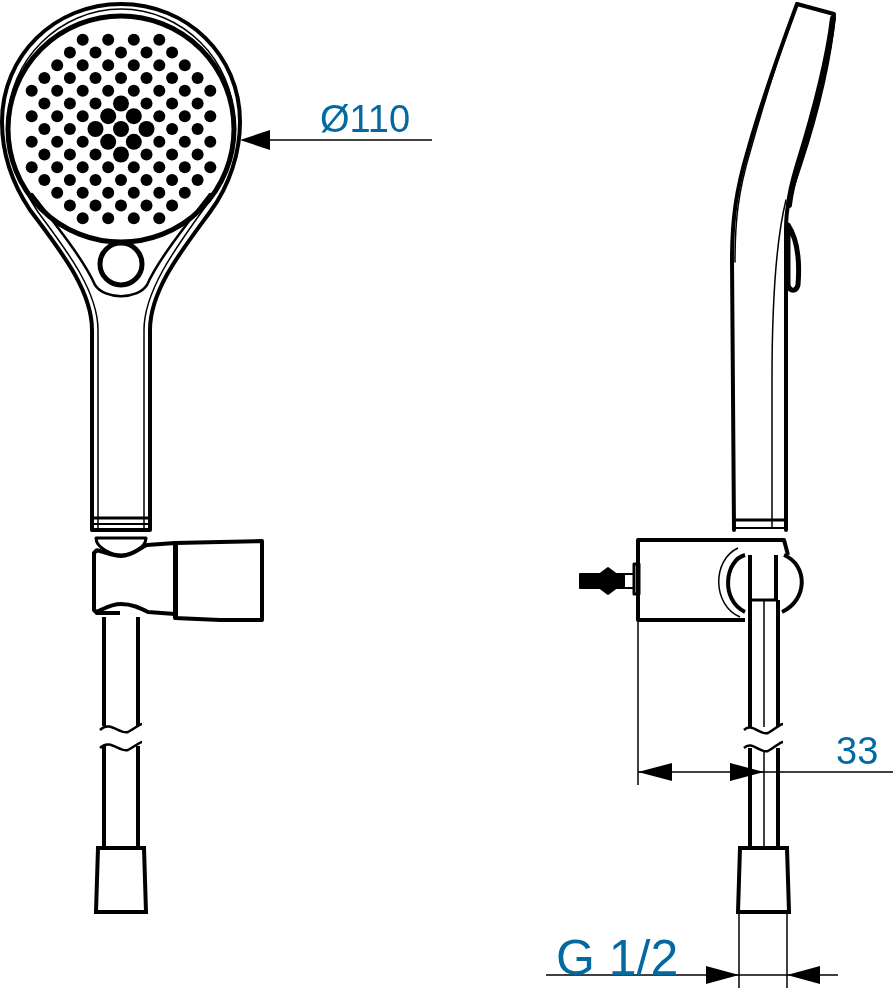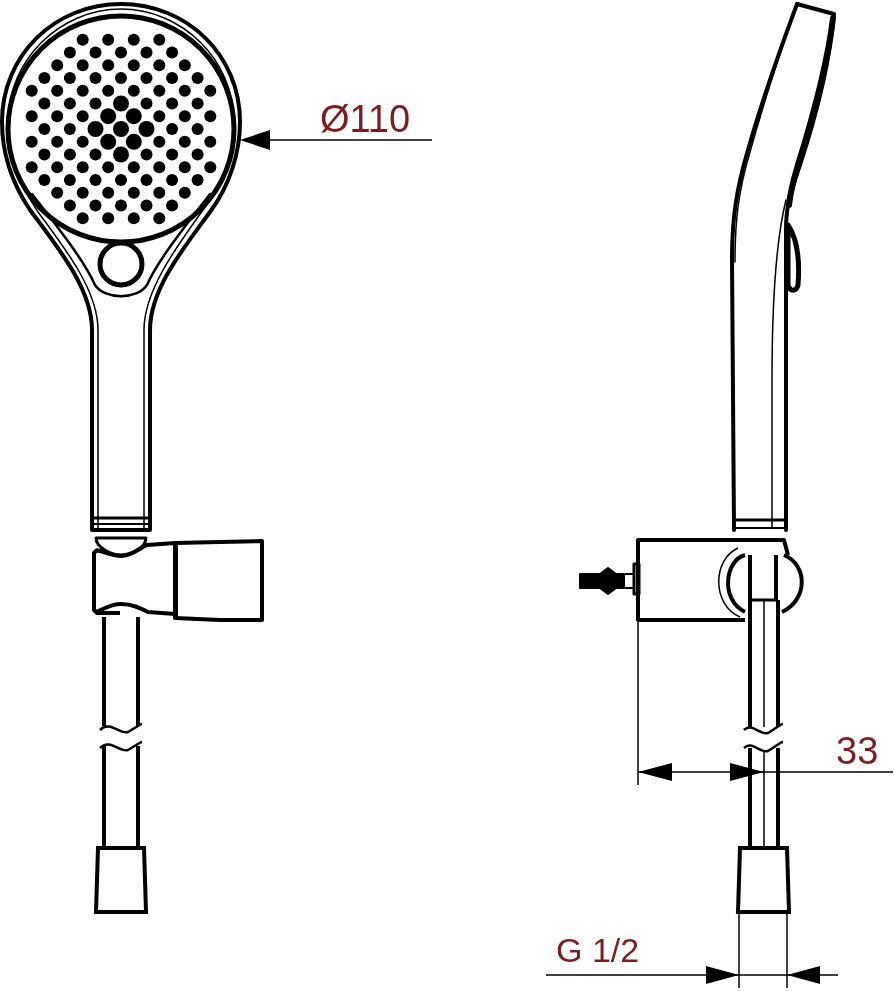--- a/index.html
+++ b/index.html
@@ -1,27 +1,27 @@
 <!DOCTYPE html>
 <html><head>
 <meta charset="utf-8">
 <style>
   html, body { margin: 0; padding: 0; background: #ffffff; }
   body { width: 895px; height: 991px; position: relative; overflow: hidden; }
   #drawing { position: absolute; left: 0; top: 0; }
   .dim-label {
     position: absolute;
     font-family: "Liberation Sans", sans-serif;
-    color: #7f1d1d;
+    color: #0369a1;
     line-height: 1;
     white-space: nowrap;
   }
   #lbl-diameter { left: 320px; top: 100px; font-size: 38px; }
   #lbl-57 { left: 836px; top: 732px; font-size: 38px; }
-  #lbl-g12 { left: 556px; top: 933px; font-size: 34px; }
+  #lbl-g12 { left: 556px; top: 933px; font-size: 50px; }
 </style>
 </head>
 <body>
 
 <svg id="drawing" width="895" height="991" viewBox="0 0 895 991" xmlns="http://www.w3.org/2000/svg">
   <defs>
     <clipPath id="faceClip">
         <circle cx="121" cy="129" r="111"></circle>
       </clipPath>
   </defs>

